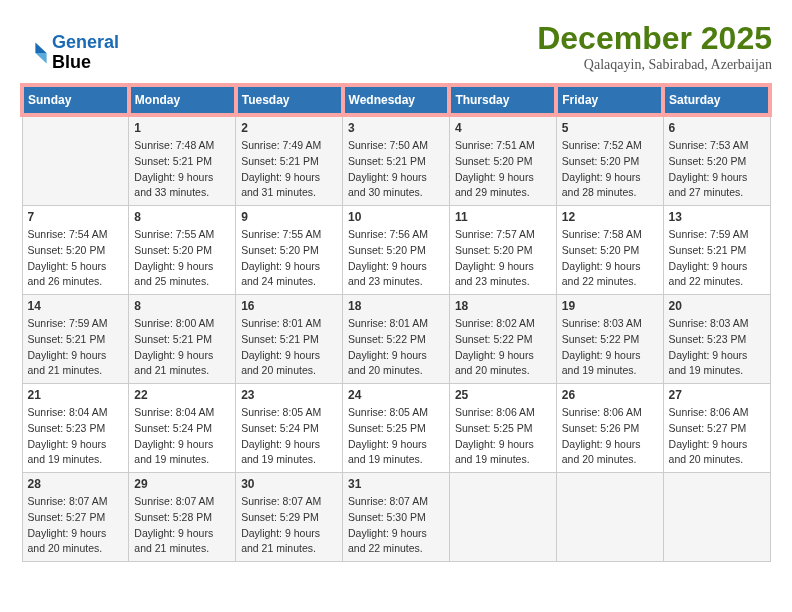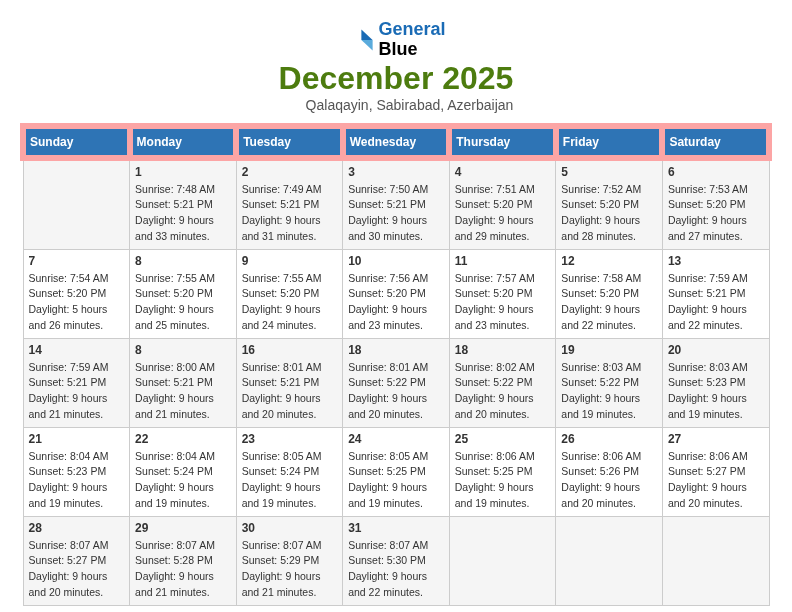--- a/index.html
+++ b/index.html
@@ -6,23 +6,22 @@
     body {
       font-family: Arial, sans-serif;
       background: #fff;
       width: 792px;
       min-height: 612px;
       padding: 20px;
     }
     .header {
       display: flex;
       justify-content: space-between;
-      align-items: center;
+      align-items: flex-end;
       margin-bottom: 10px;
-      flex-direction: column;
     }
     .logo {
       display: flex;
       align-items: center;
       gap: 4px;
     }
     .logo-text {
       font-size: 18px;
       font-weight: bold;
       color: #333;
@@ -39,34 +38,35 @@
       text-align: right;
     }
     .month-title {
       font-size: 32px;
       font-weight: bold;
       color: #4d7c0f;
     }
     .subtitle {
       font-size: 14px;
       color: #555;
+      font-family: Liberation Serif, serif;
     }
     table {
       width: 100%;
       border-collapse: collapse;
       font-size: 11px;
     }
     thead tr th {
       background-color: #2e74b5;
       color: #fff;
       padding: 6px 4px;
       text-align: left;
       font-size: 12px;
       font-weight: bold;
-      border: 6px solid #fca5a5;
+      border: 4px solid #fca5a5;
     }
     tbody tr td {
       border: 1px solid #ccc;
       vertical-align: top;
       padding: 4px 5px;
       min-height: 70px;
       height: 80px;
       width: calc(100% / 7);
       color: #333;
     }

